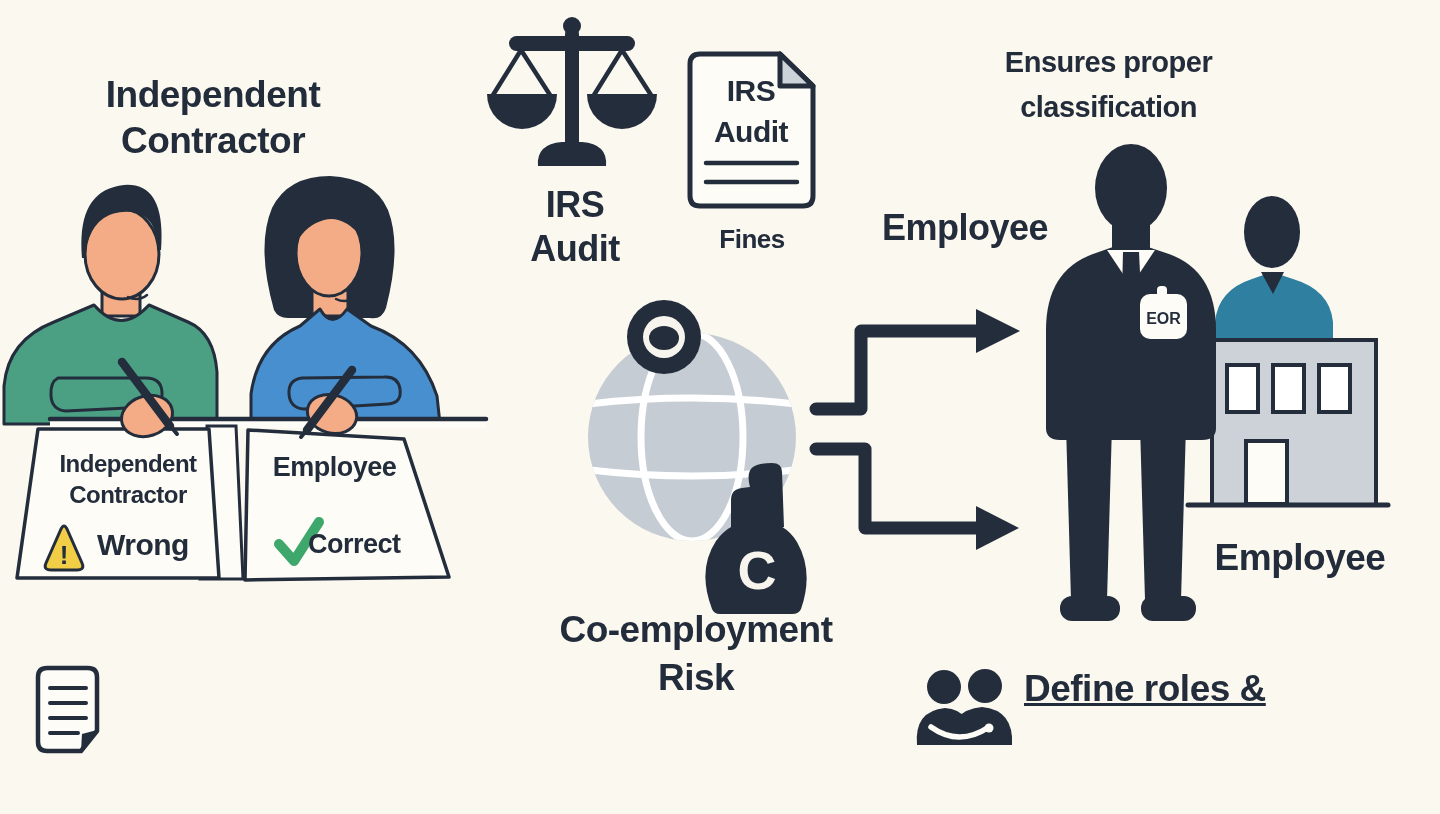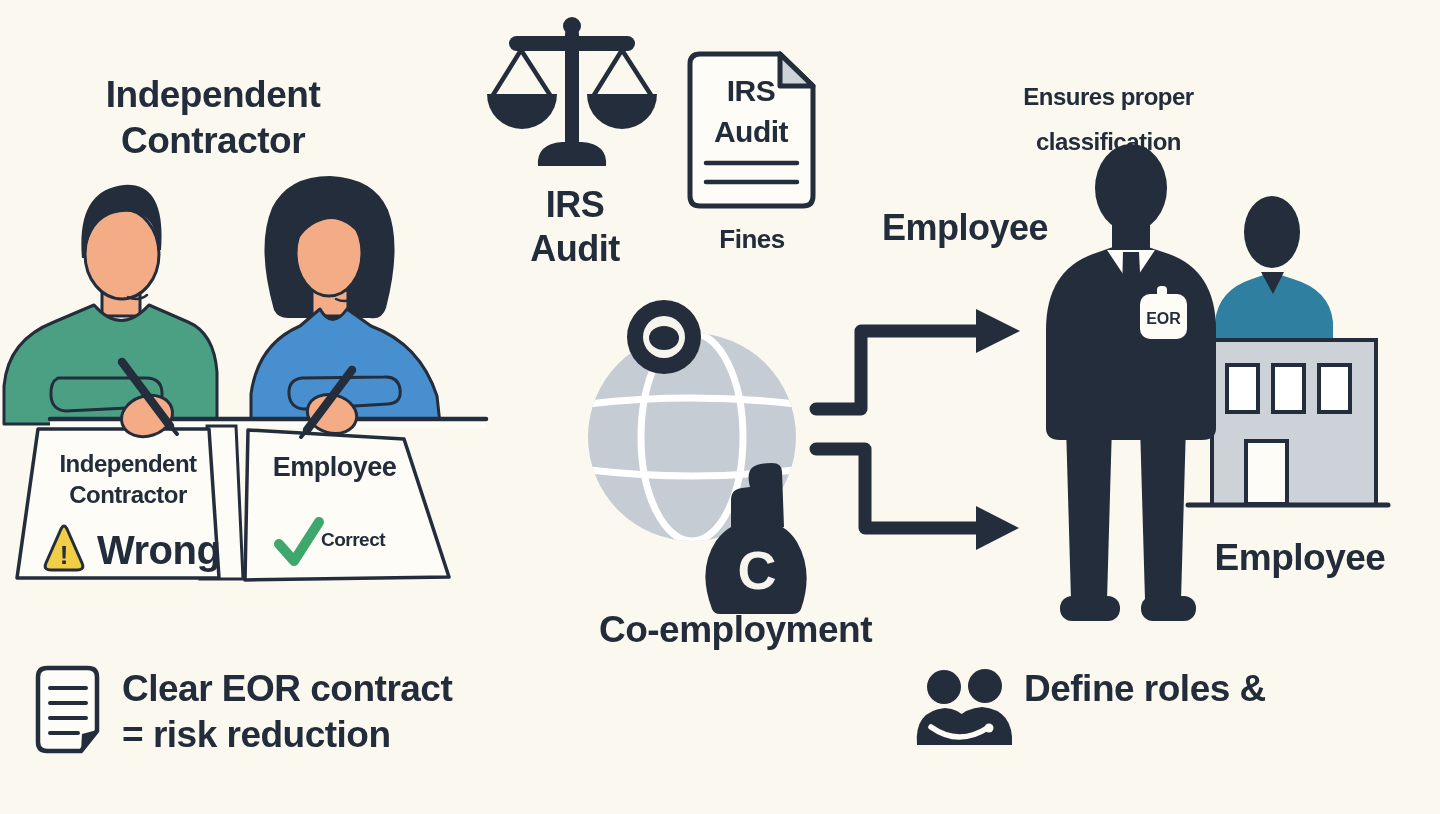--- a/index.html
+++ b/index.html
@@ -170,44 +170,41 @@
     <div>Audit</div>
   </div>
 
   <div class="t c" style="left:692px;top:70px;width:118px;font-size:30px;line-height:41px;">
     <div>IRS</div>
     <div>Audit</div>
   </div>
 
   <div class="t c" style="left:692px;top:224px;width:120px;font-size:26px;">Fines</div>
 
-  <div class="t c" style="left:936px;top:40px;width:345px;font-size:24px;line-height:45px;margin-top:34px;">
+  <div class="t c" style="left:936px;top:40px;width:345px;font-size:29px;line-height:45px;">
     <div>Ensures proper</div>
     <div>classification</div>
   </div>
 
   <div class="t" style="left:882px;top:207px;font-size:36px;">Employee</div>
 
-  <div class="t c" style="left:520px;top:606px;width:352px;font-size:37px;line-height:48px;text-align:right;">
+  <div class="t c" style="left:520px;top:606px;width:352px;font-size:37px;line-height:48px;">
     <div>Co-employment</div>
+    <div>Risk</div>
   </div>
 
   <div class="t c" style="left:1206px;top:537px;width:188px;font-size:37px;">Employee</div>
 
-  <div class="t" style="left:122px;top:666px;font-size:37px;line-height:46px;">
-    <div>Clear EOR contract</div>
-    <div>= risk reduction</div>
-  </div>
-
-  <div class="t" style="left:1024px;top:666px;font-size:37px;line-height:46px;">
+
+  <div class="t" style="left:1024px;top:666px;font-size:37px;line-height:46px;text-decoration:underline;">
     <div>Define roles &amp;</div>
   </div>
 
   <div class="t c" style="left:48px;top:448px;width:160px;font-size:24px;line-height:31px;">
     <div>Independent</div>
     <div>Contractor</div>
   </div>
-  <div class="t" style="left:97px;top:528px;font-size:40px;">Wrong</div>
+  <div class="t" style="left:97px;top:528px;font-size:30px;">Wrong</div>
 
   <div class="t c" style="left:263px;top:452px;width:143px;font-size:27px;">Employee</div>
-  <div class="t" style="left:321px;top:529px;font-size:19px;">Correct</div>
+  <div class="t" style="left:308px;top:529px;font-size:27px;">Correct</div>
 
 </div>
 
 </body></html>

